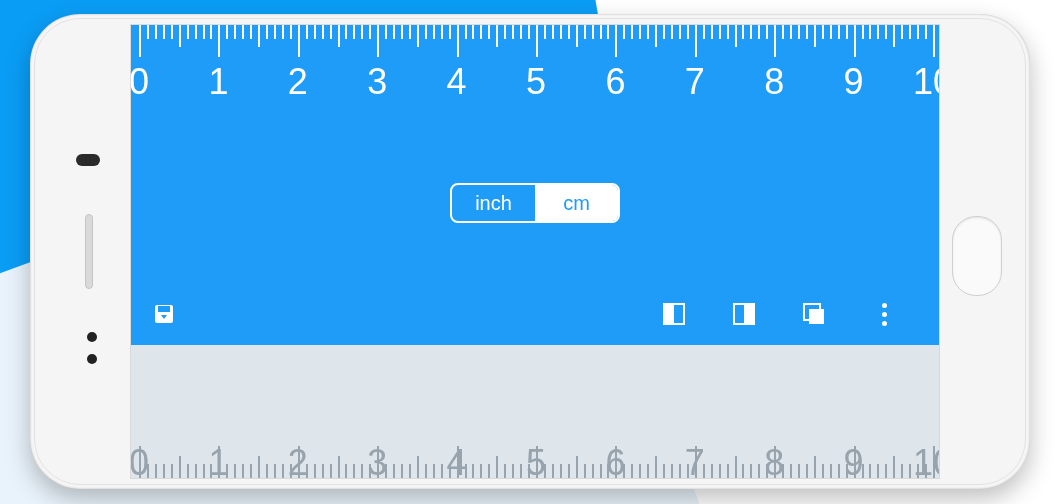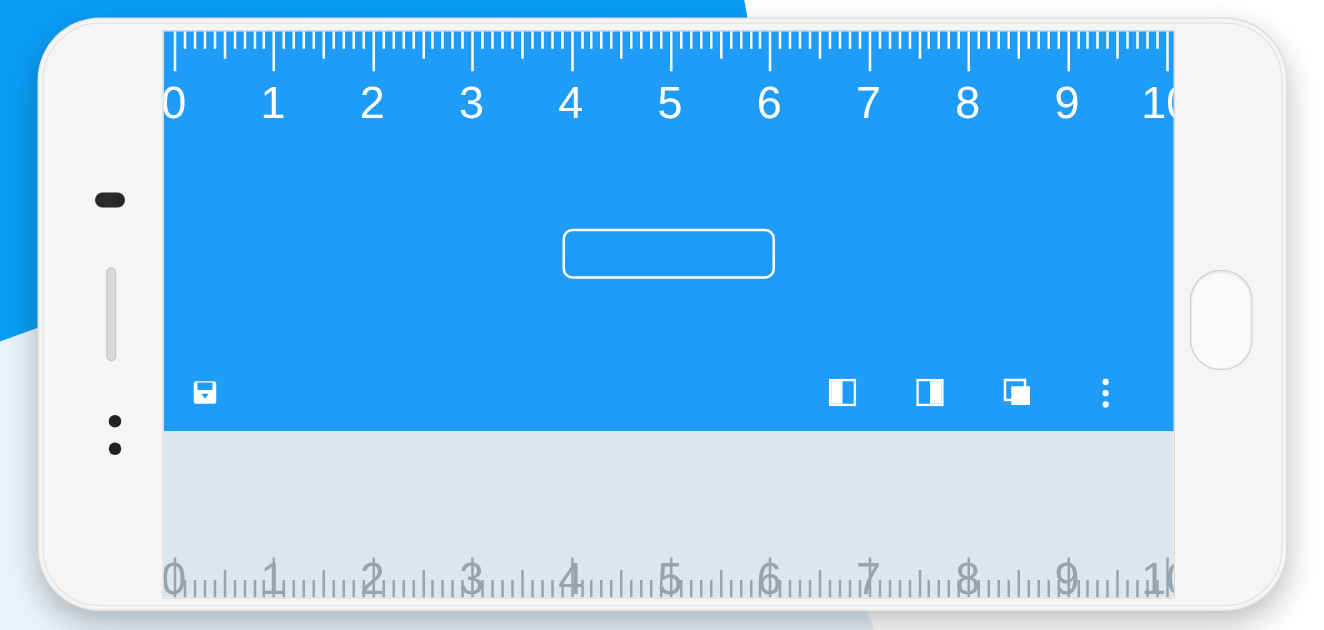--- a/index.html
+++ b/index.html
@@ -236,20 +236,22 @@
           <div class="num" style="left: 325.6px;">4</div>
           <div class="num" style="left: 405px;">5</div>
           <div class="num" style="left: 484.4px;">6</div>
           <div class="num" style="left: 563.8px;">7</div>
           <div class="num" style="left: 643.2px;">8</div>
           <div class="num" style="left: 722.6px;">9</div>
           <div class="num" style="left: 802px;">10</div>
         </div>
 
       <div class="unit-toggle">
+        <div class="unit-inch">inch</div>
+        <div class="unit-cm">cm</div>
       </div>
 
       <div class="toolbar">
         <div class="icon-btn" style="margin-left:0">
           <svg width="24" height="24" viewBox="0 0 24 24">
               <rect x="3" y="3" width="18" height="18" rx="2" fill="#fff"></rect>
               <rect x="6" y="4" width="12" height="6" fill="#1e9cf7"></rect>
               <polygon points="9,13 15,13 12,17" fill="#1e9cf7"></polygon>
             </svg>
         </div>

